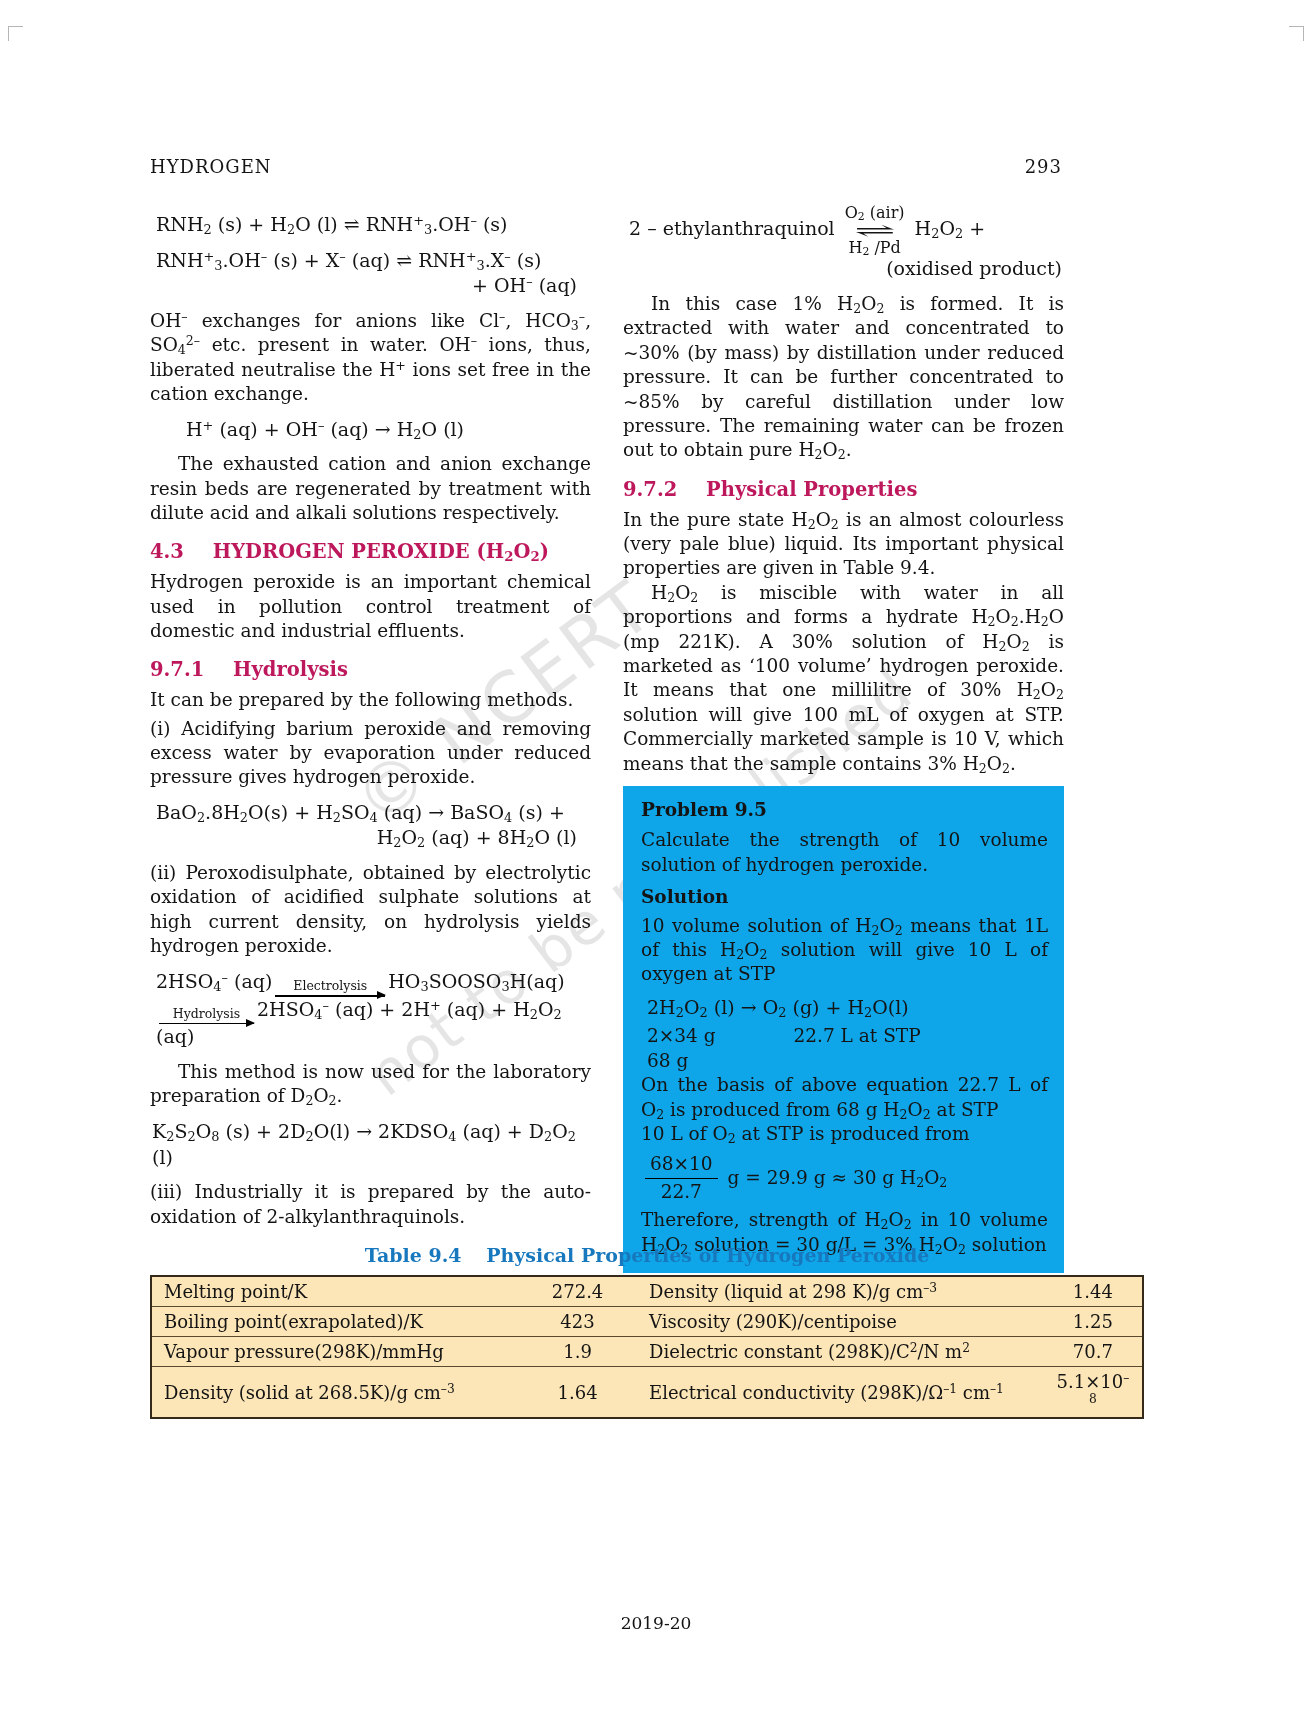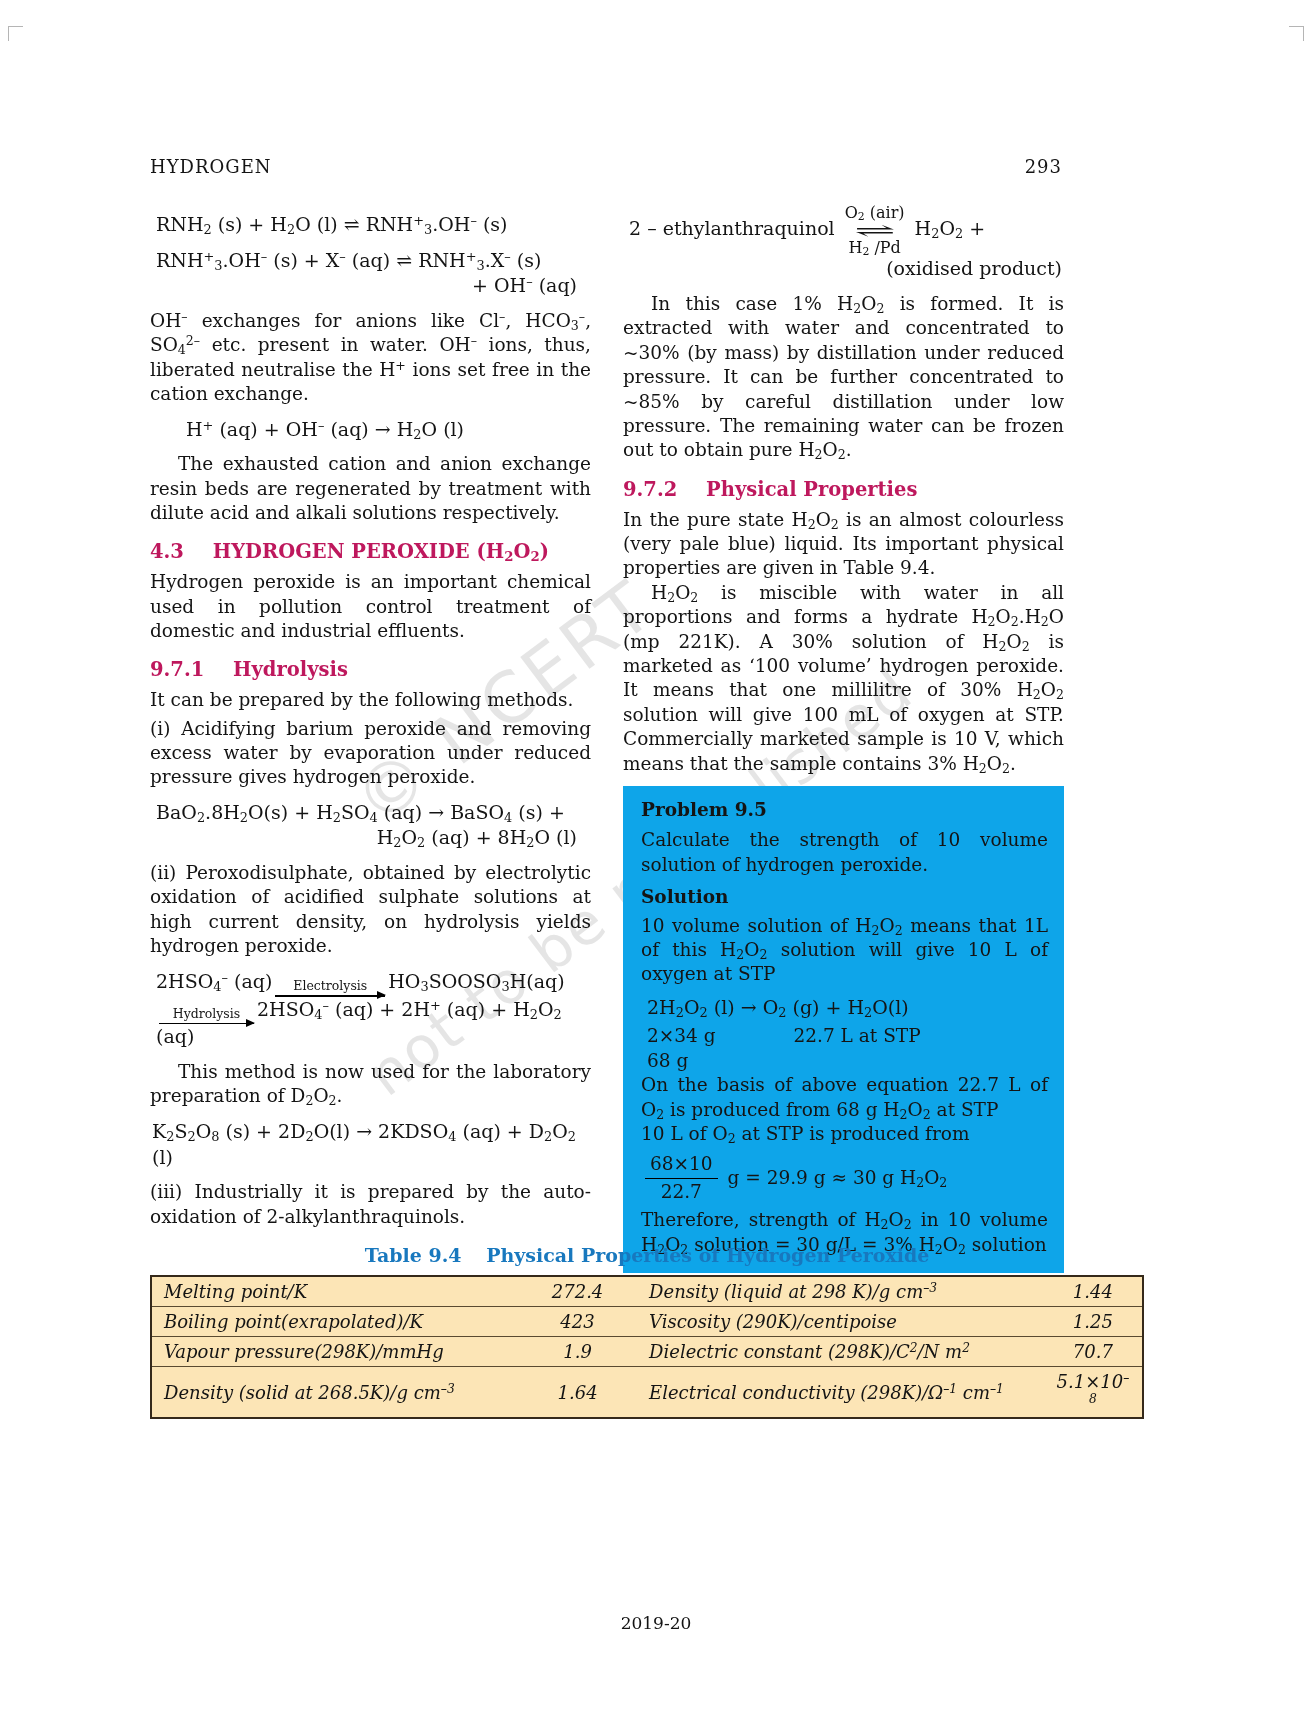--- a/index.html
+++ b/index.html
@@ -73,21 +73,21 @@
   .frac .den{padding-top:1px;}
 
   
   .table-sec{position:absolute;left:150px;top:1244px;width:994px;}
   .table-title{
     text-align:center;color:#1878be;font-weight:bold;font-size:19px;margin-bottom:9px;
   }
   .table-title .tnum{margin-right:18px;}
   table.props{
     width:100%;border-collapse:collapse;background:#fce5b6;
-    border:2px solid #35291a;font-size:18px;font-style:italic;
+    border:2px solid #35291a;font-size:18px;
   }
   table.props td{padding:4px 12px;border-bottom:1.2px solid #5a4a30;}
   table.props tr:last-child td{border-bottom:none;}
   td.c-label1{width:37%;}
   td.c-val1{width:12%;text-align:center;}
   td.c-label2{width:41%;}
   td.c-val2{width:10%;text-align:center;}
 
   .footer{position:absolute;left:0;bottom:76px;width:100%;text-align:center;font-size:17px;}
 </style>

